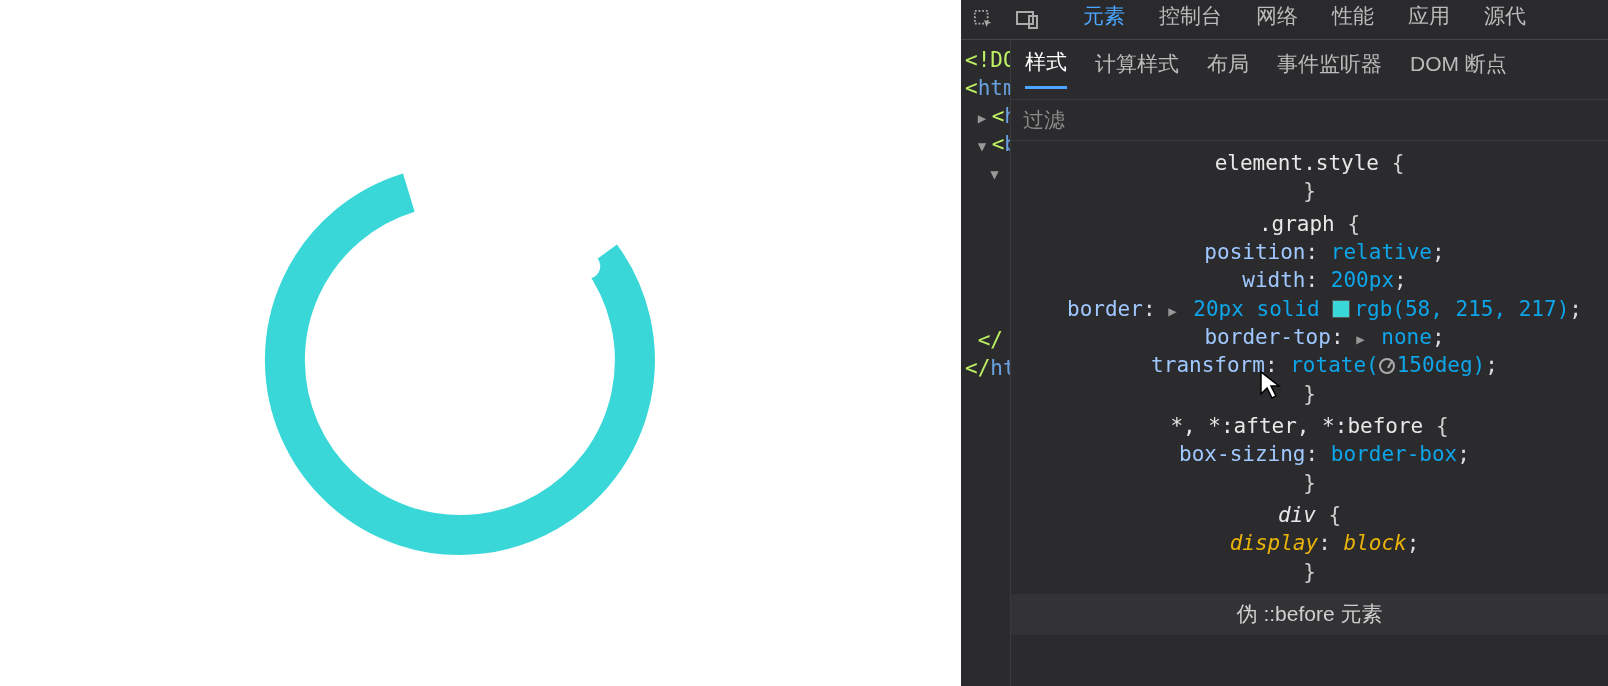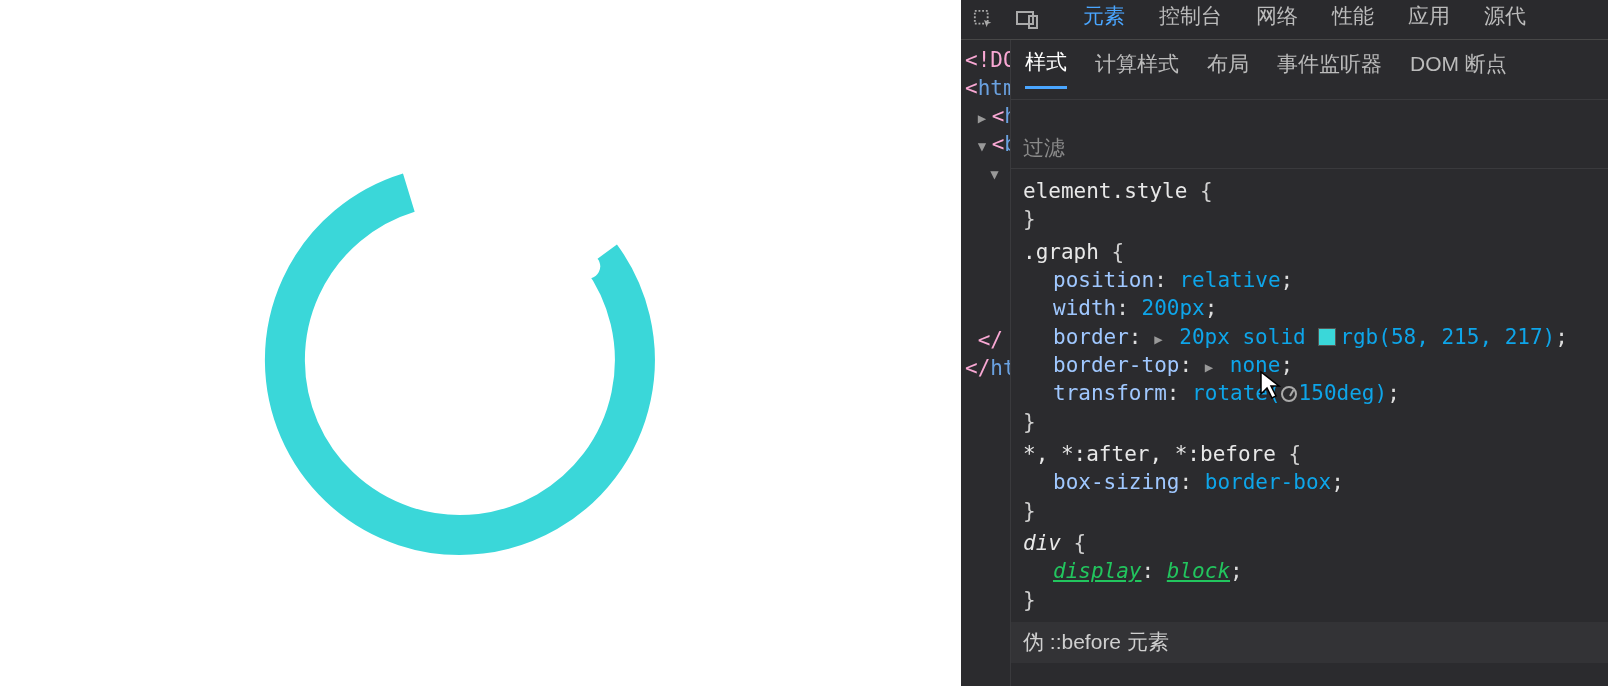--- a/index.html
+++ b/index.html
@@ -84,21 +84,21 @@
       color: #ccc;
       font-family: Menlo, Monaco, Consolas, monospace;
       font-size: 21px;
       padding-top: 6px;
       overflow: hidden;
       border-right: 1px solid #3a3a3d;
       white-space: nowrap;
     }
     .elements-sliver .line { padding-left: 4px; height: 28px; line-height: 28px; }
     .elements-sliver .caret { color: #999; font-size: 14px; margin-right: 2px; display:inline-block; width:12px; }
-    .elements-sliver .tagpunct { color: #f9a8d4; text-align: right; }
+    .elements-sliver .tagpunct { color: #bef264; text-align: right; }
     .elements-sliver .tagname { color: #6aa1e0; }
 
     
     .styles-panel {
       flex: 1;
       display: flex;
       flex-direction: column;
       background: #2b2b2e;
       overflow: hidden;
     }
@@ -122,40 +122,40 @@
       border-bottom: 1px solid #3a3a3d;
     }
     .sp-filter input {
       width: 100%;
       background: transparent;
       border: none;
       outline: none;
       color: #ddd;
       font-size: 21px;
       padding: 8px 12px;
-      margin-top: 28px;
     }
     .sp-filter input::placeholder { color: #8a8a8a; }
 
     .sp-rules {
       flex: 1;
       overflow: hidden;
       padding: 6px 0;
       font-family: Menlo, Monaco, Consolas, monospace;
       font-size: 21px;
       line-height: 1.35;
+      text-align: center;
     }
     .rule { padding: 2px 12px; }
     .selector { color: #e8e8e8; }
     .brace { color: #d0d0d0; }
     .decl { margin-left: 30px; }
     .prop { color: #a0c8ff; }
     .colon { color: #ddd; }
     .val { color: #0ea5e9; }
-    .val-italic { font-style: italic; color: #22c55e; text-decoration: underline; }
+    .val-italic { font-style: italic; color: #eab308; }
     .expand-caret { color: #999; font-size: 14px; display: inline-block; margin-right: 4px; }
     .swatch {
       display: inline-block;
       width: 18px;
       height: 18px;
       vertical-align: -2px;
       margin-right: 4px;
       border: 1px solid #555;
     }
     .angle-icon {

